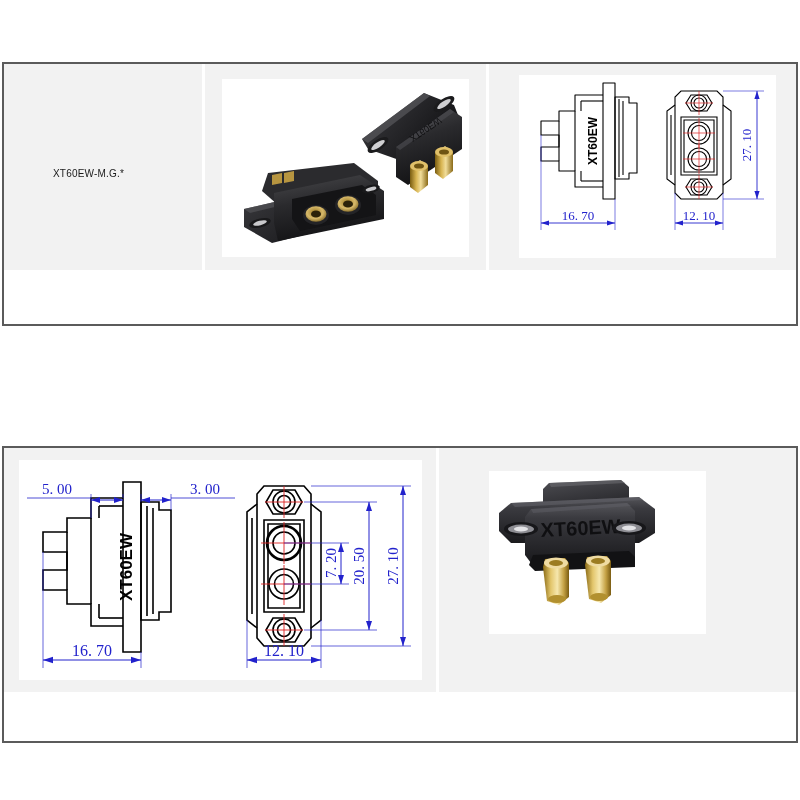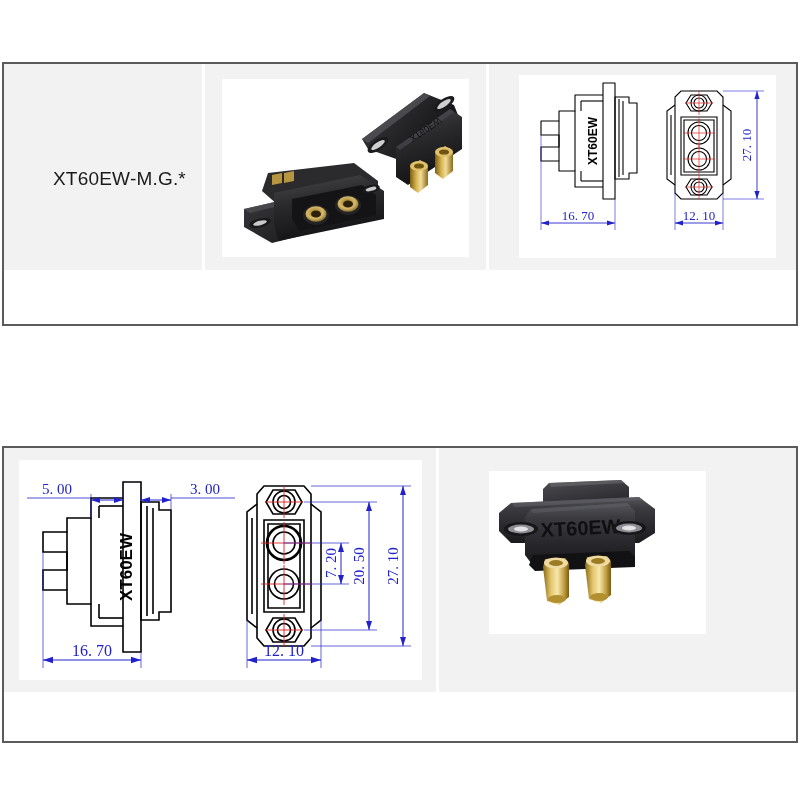--- a/index.html
+++ b/index.html
@@ -58,21 +58,21 @@
   
   #panel-bottom .cell-row { width: 792px; height: 244px; }
   #cell-dwg-b    { width: 432px; }
   #cell-photo-b  { width: 357px; }
 
   
   .part-name {
     position: absolute;
     left: 49px;
     top: 104px;
-    font-size: 19px;
+    font-size: 10px;
     color: #1a1a1a;
     letter-spacing: .2px;
     white-space: nowrap;
     font-family: "Liberation Sans", sans-serif;
   }
 
   
   .photo-plate {
     position: absolute;
     background: #ffffff;

